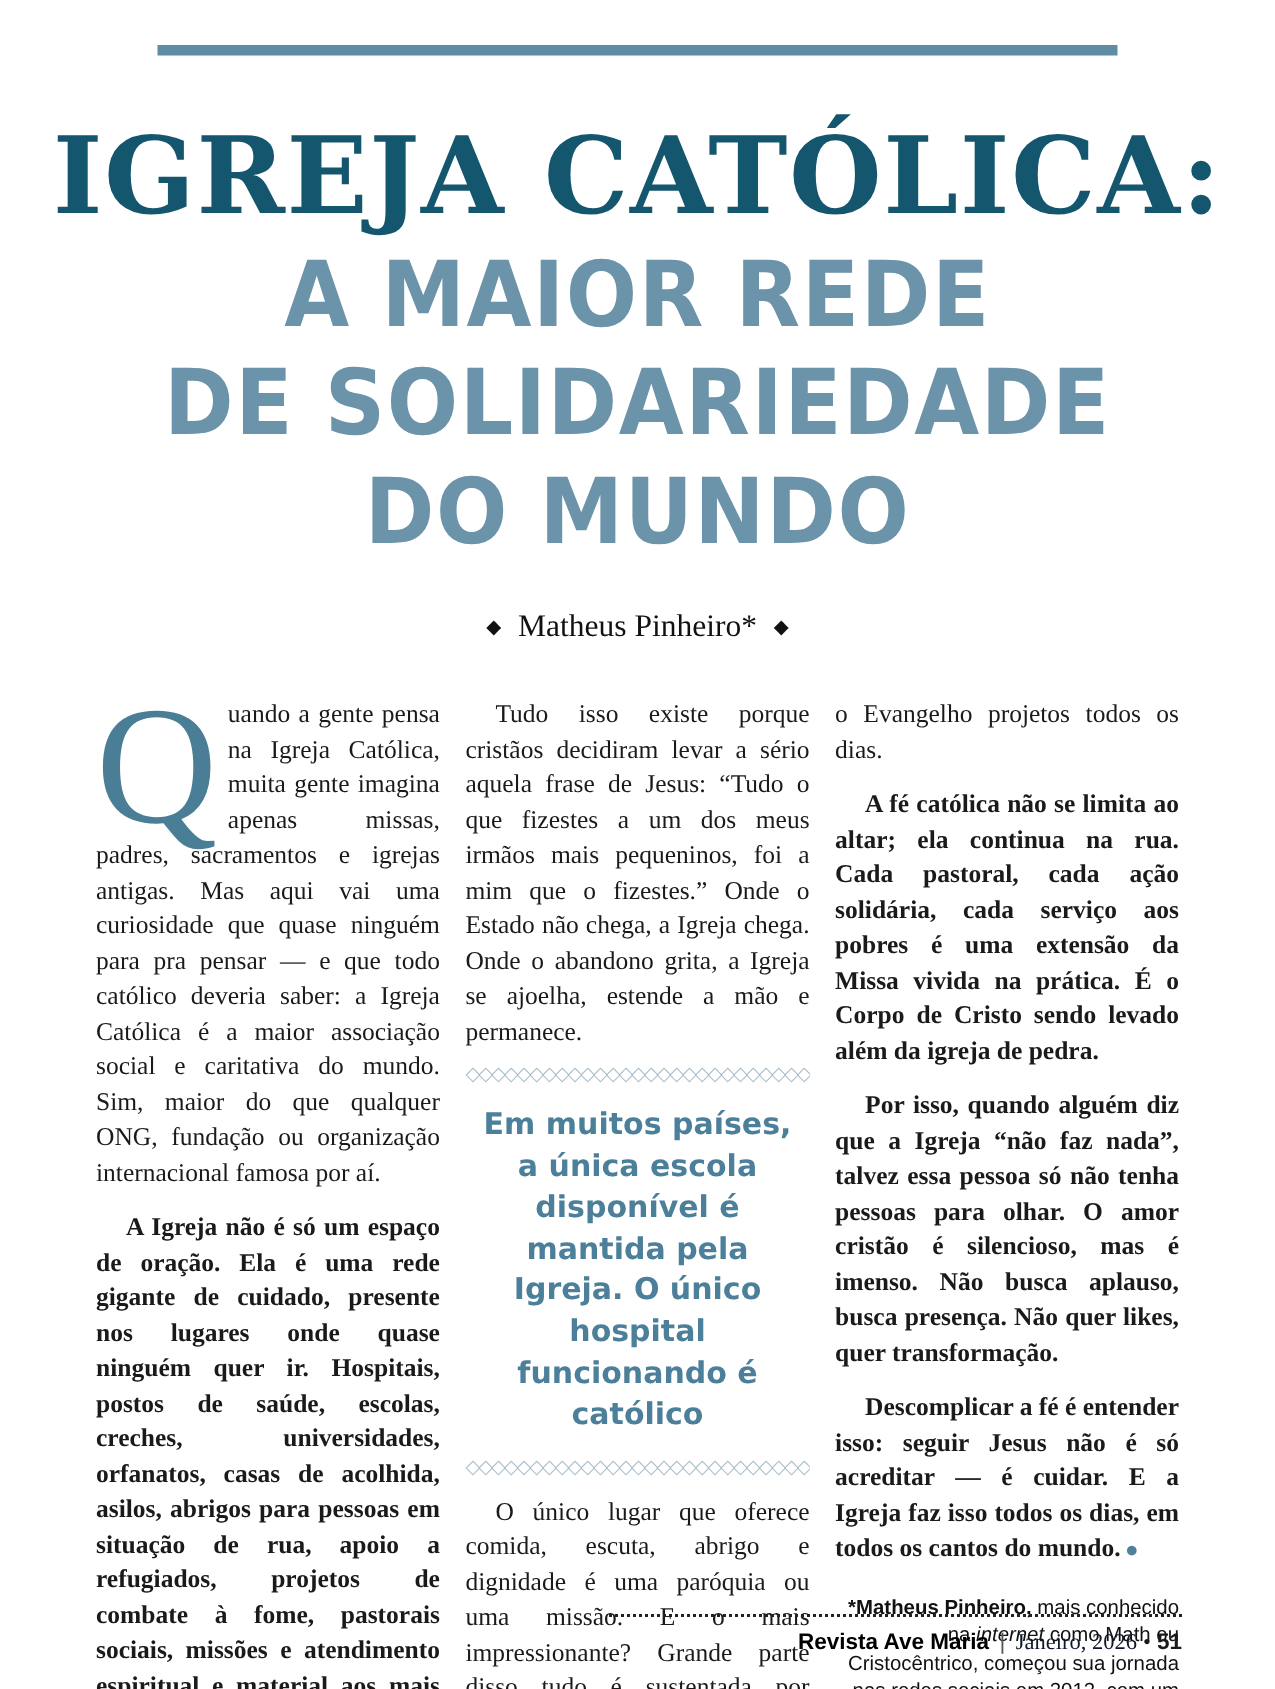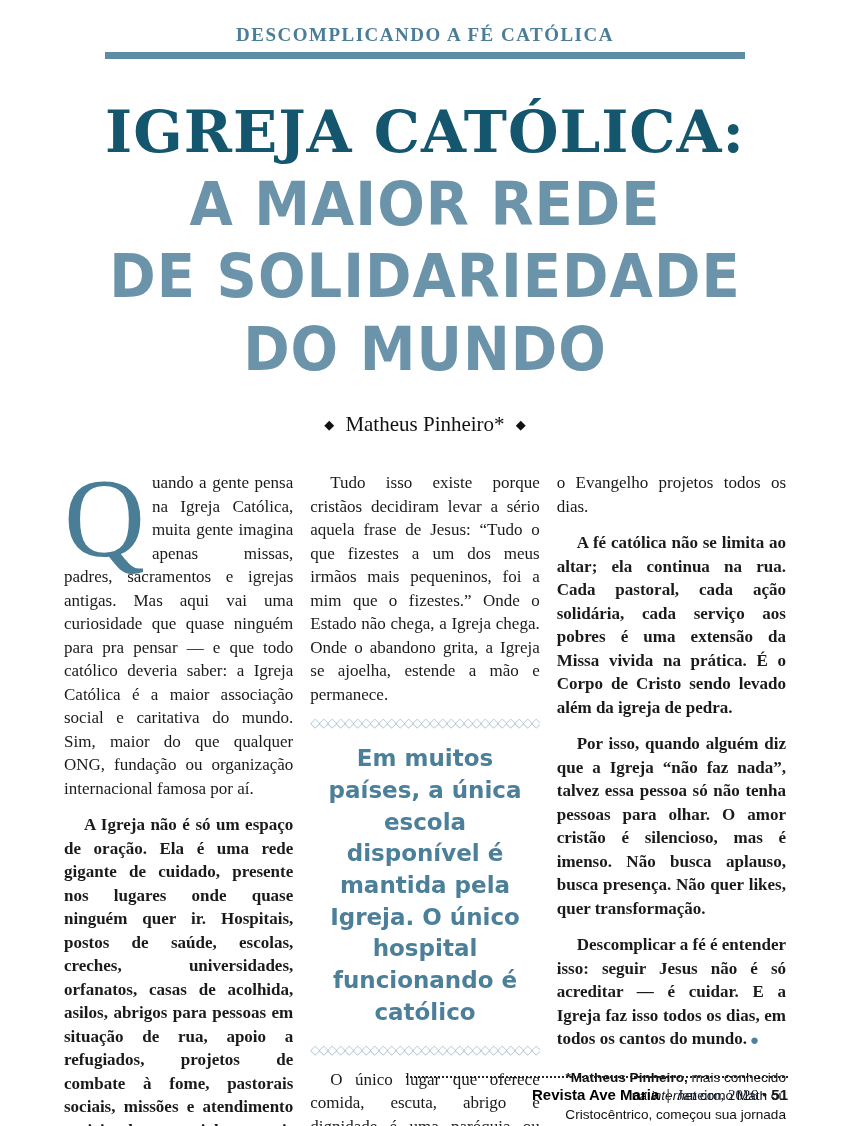--- a/index.html
+++ b/index.html
@@ -26,21 +26,21 @@
   .kicker-bar {
     width: 640px; height: 7px;
     margin: 6px auto 0 auto;
     background: #5d8da4;
   }
   
   .title-block { text-align: center; margin-top: 40px; }
   .title-line1 {
     font-family: "DejaVu Serif", "Liberation Serif", serif;
     font-weight: 700;
-    font-size: 58px;
+    font-size: 71px;
     letter-spacing: 1px;
     color: #14566e;
     line-height: 1.15;
   }
   .title-heavy {
     font-family: "DejaVu Sans", "Liberation Sans", sans-serif;
     font-weight: 800;
     font-size: 56px;
     letter-spacing: 1px;
     color: #6b93a9;
@@ -82,21 +82,21 @@
     color: #a9becb;
     font-size: 13px;
     letter-spacing: -1.5px;
     white-space: nowrap;
     overflow: hidden;
     line-height: 1;
   }
   .pullquote {
     font-family: "DejaVu Sans", "Liberation Sans", sans-serif;
     font-weight: 700;
-    font-size: 23px;
+    font-size: 20px;
     line-height: 1.38;
     color: #4c7f99;
     margin: 14px 4px;
     text-align: center;
   }
   
   .end-mark { color: #4d829c; font-size: 15px; vertical-align: -1px; padding-left: 3px; }
   
   .bio {
     margin-top: 16px;
@@ -124,21 +124,20 @@
   .footer .issue { font-family: "Liberation Serif", serif; color: #0f172a; }
   .footer .bullet { padding: 0 4px; }
   .footer .pagenum { font-family: "Liberation Sans", sans-serif; font-weight: 700; }
 </style>
 </head>
 <body>
 
 <div class="page">
 
   <div class="kicker-wrap">
-    <div class="kicker">DESCOMPLICANDO A FÉ CATÓLICA</div>
     <div class="kicker-bar"></div>
   </div>
 
   <div class="title-block">
     <div class="title-line1">IGREJA CATÓLICA:</div>
     <div class="title-heavy">A MAIOR REDE</div>
     <div class="title-heavy">DE SOLIDARIEDADE</div>
     <div class="title-heavy">DO MUNDO</div>
   </div>
 

